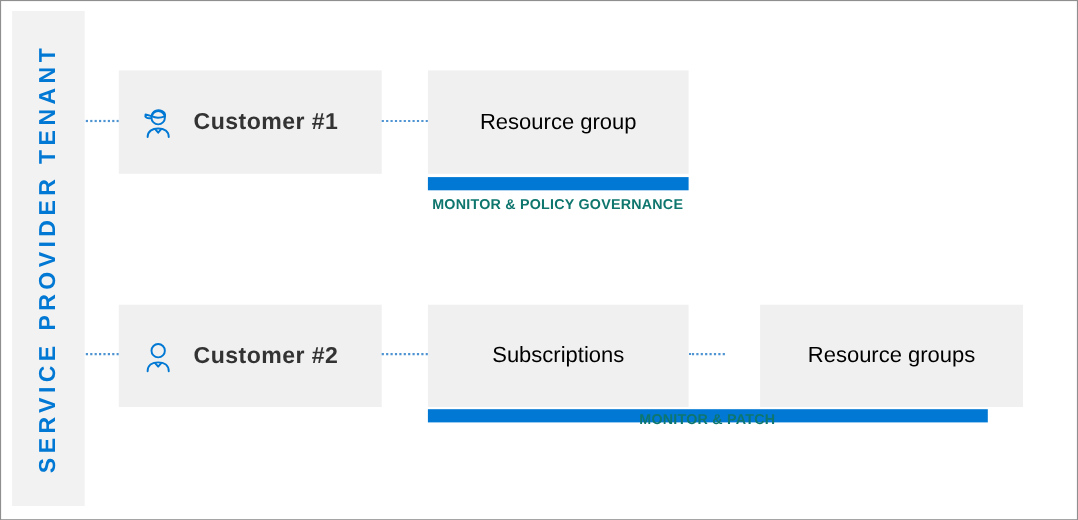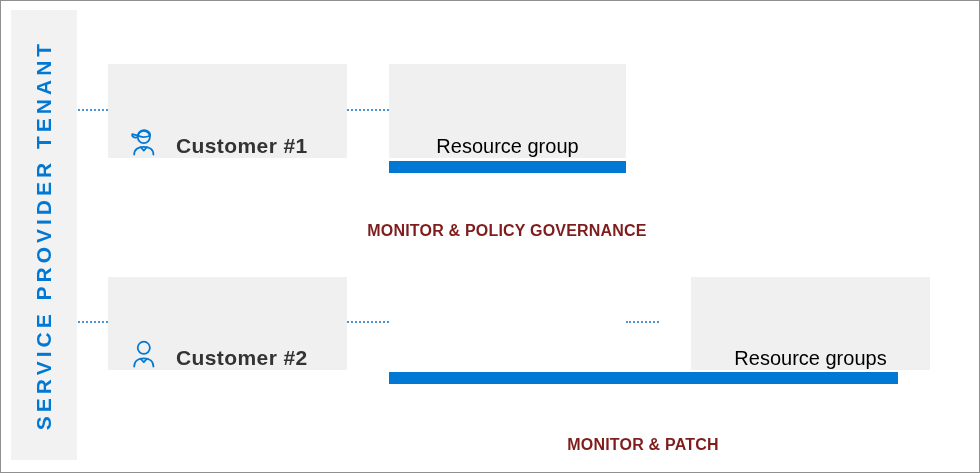--- a/index.html
+++ b/index.html
@@ -13,30 +13,30 @@
     position:absolute; left:10px; top:9px; width:66px; height:450px;
     background:#f2f2f2; display:flex; align-items:center; justify-content:center;
   }
   .sidebar .vtext {
     transform:rotate(-90deg); white-space:nowrap;
     font-size:21px; font-weight:bold; letter-spacing:4px;
     color:#0078d4;
   }
   .box {
     position:absolute; background:#f0f0f0;
-    display:flex; align-items:flex-end; justify-content:center;
+    display:flex; align-items:center; justify-content:center;
   }
   .customer-box { justify-content:flex-start; padding-left:19px; box-sizing:border-box; gap:17px; }
   .customer-label { font-size:21px; font-weight:bold; color:#333333; letter-spacing:0.4px; }
   .box-label { font-size:20px; color:#000000; }
   .icon { display:block; flex:0 0 auto; }
   .bar { position:absolute; height:12px; background:#0078d4; }
   .gov-label {
     position:absolute; transform:translateX(-50%); white-space:nowrap;
-    font-size:16px; font-weight:bold; color:#7f1d1d; letter-spacing:0.2px;margin-top:44px;
+    font-size:13px; font-weight:bold; color:#0f766e; letter-spacing:0.2px;
   }
   .connector { position:absolute; height:0; border-top:2px dotted #4e94d2; }
 </style>
 </head>
 <body>
 
 <div class="frame">
 
   <div class="sidebar">
     <span class="vtext">SERVICE PROVIDER TENANT</span>
@@ -72,24 +72,27 @@
     <svg class="icon" width="32" height="34" viewBox="0 0 40 38" fill="none" stroke="#0078d4" stroke-width="2.2" stroke-linecap="round" stroke-linejoin="round">
       <circle cx="21" cy="12.5" r="7.6"></circle>
       <path d="M9 36 C9 29.2 14 25.8 21 25.8 C28 25.8 33 29.2 33 36"></path>
       <path d="M17.3 26.4 L21 30.6 L24.7 26.4"></path>
     </svg>
     <span class="customer-label">Customer #2</span>
   </div>
 
   <div class="connector" style="left:346px; top:320px; width:42px;"></div>
 
+  <div class="box" style="left:388px; top:276px; width:237px; height:93px;">
+    <span class="box-label">Subscriptions</span>
+  </div>
 
   <div class="connector" style="left:625px; top:320px; width:33px;"></div>
 
   <div class="box" style="left:658px; top:276px; width:239px; height:93px;margin-left:32px;">
     <span class="box-label">Resource groups</span>
   </div>
 
   <div class="bar" style="left:388px; top:371px; width:509px;"></div>
 
-  <div class="gov-label" style="left:642px; top:391px;">MONITOR &amp; PATCH</div>
+  <div class="gov-label" style="left:642px; top:372px;">MONITOR &amp; PATCH</div>
 
 </div>
 
 </body></html>

